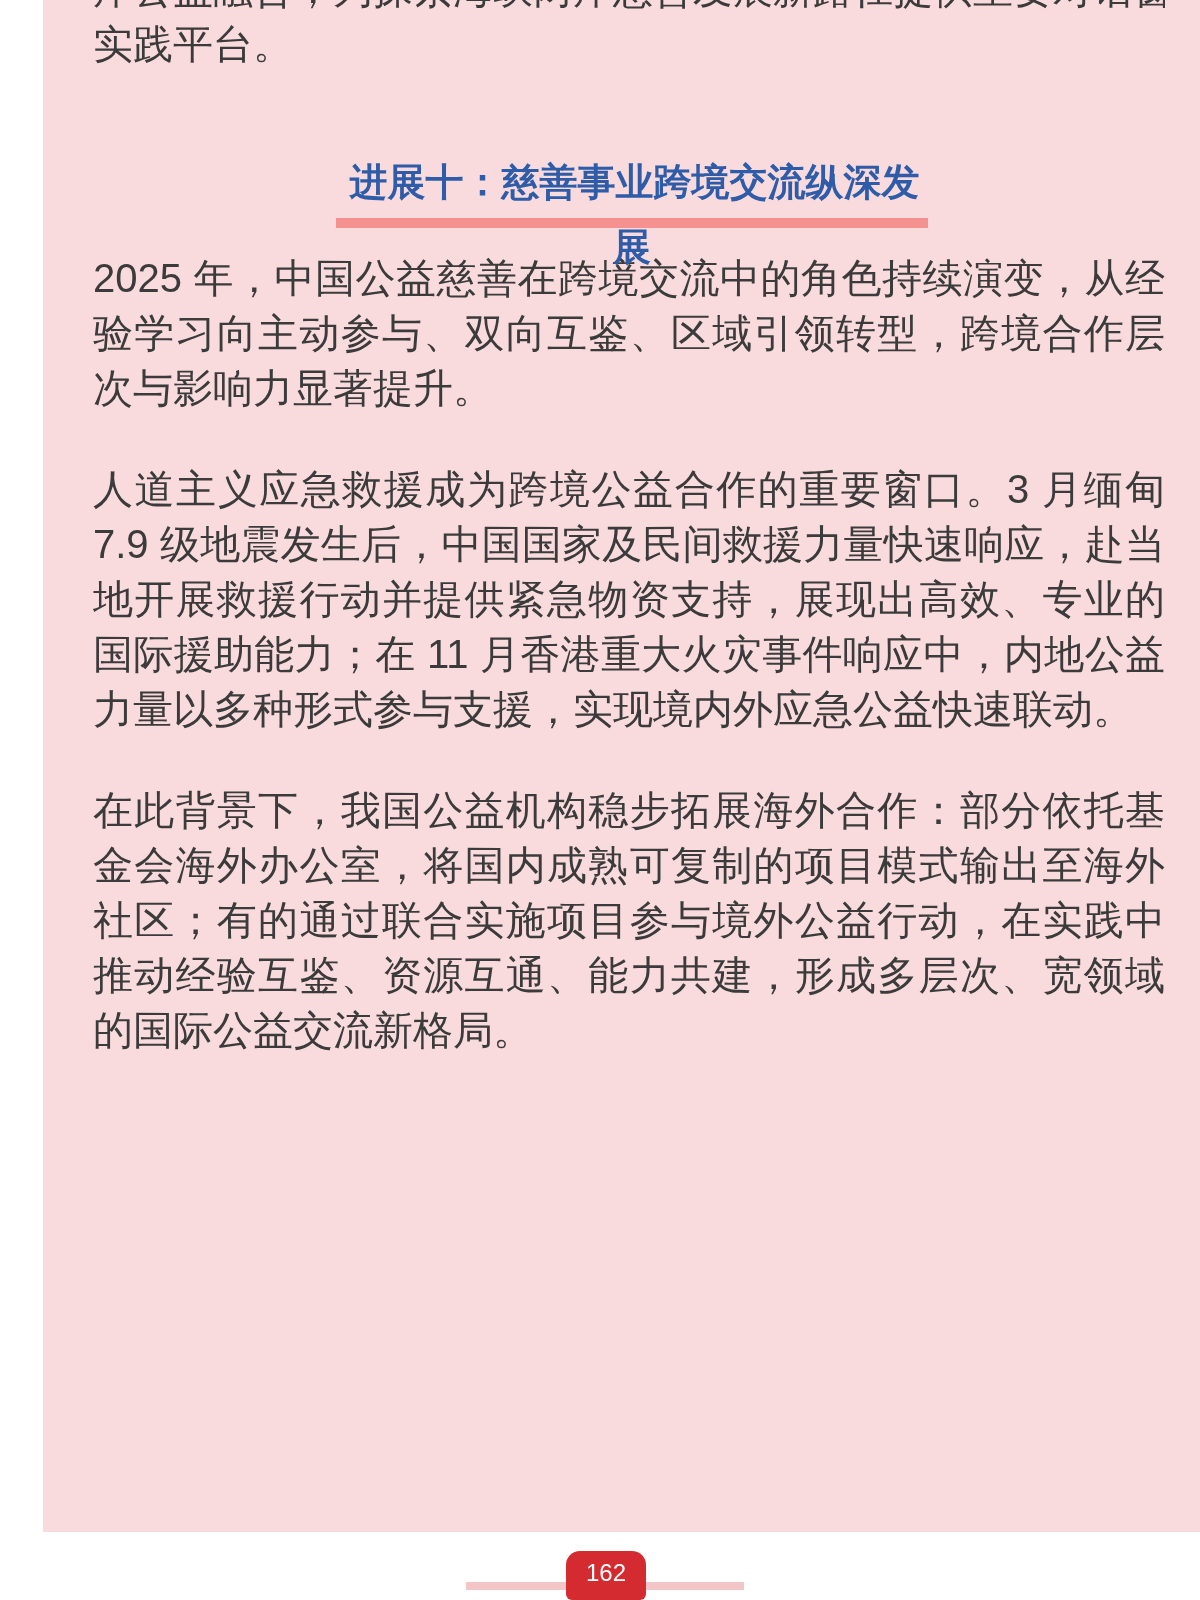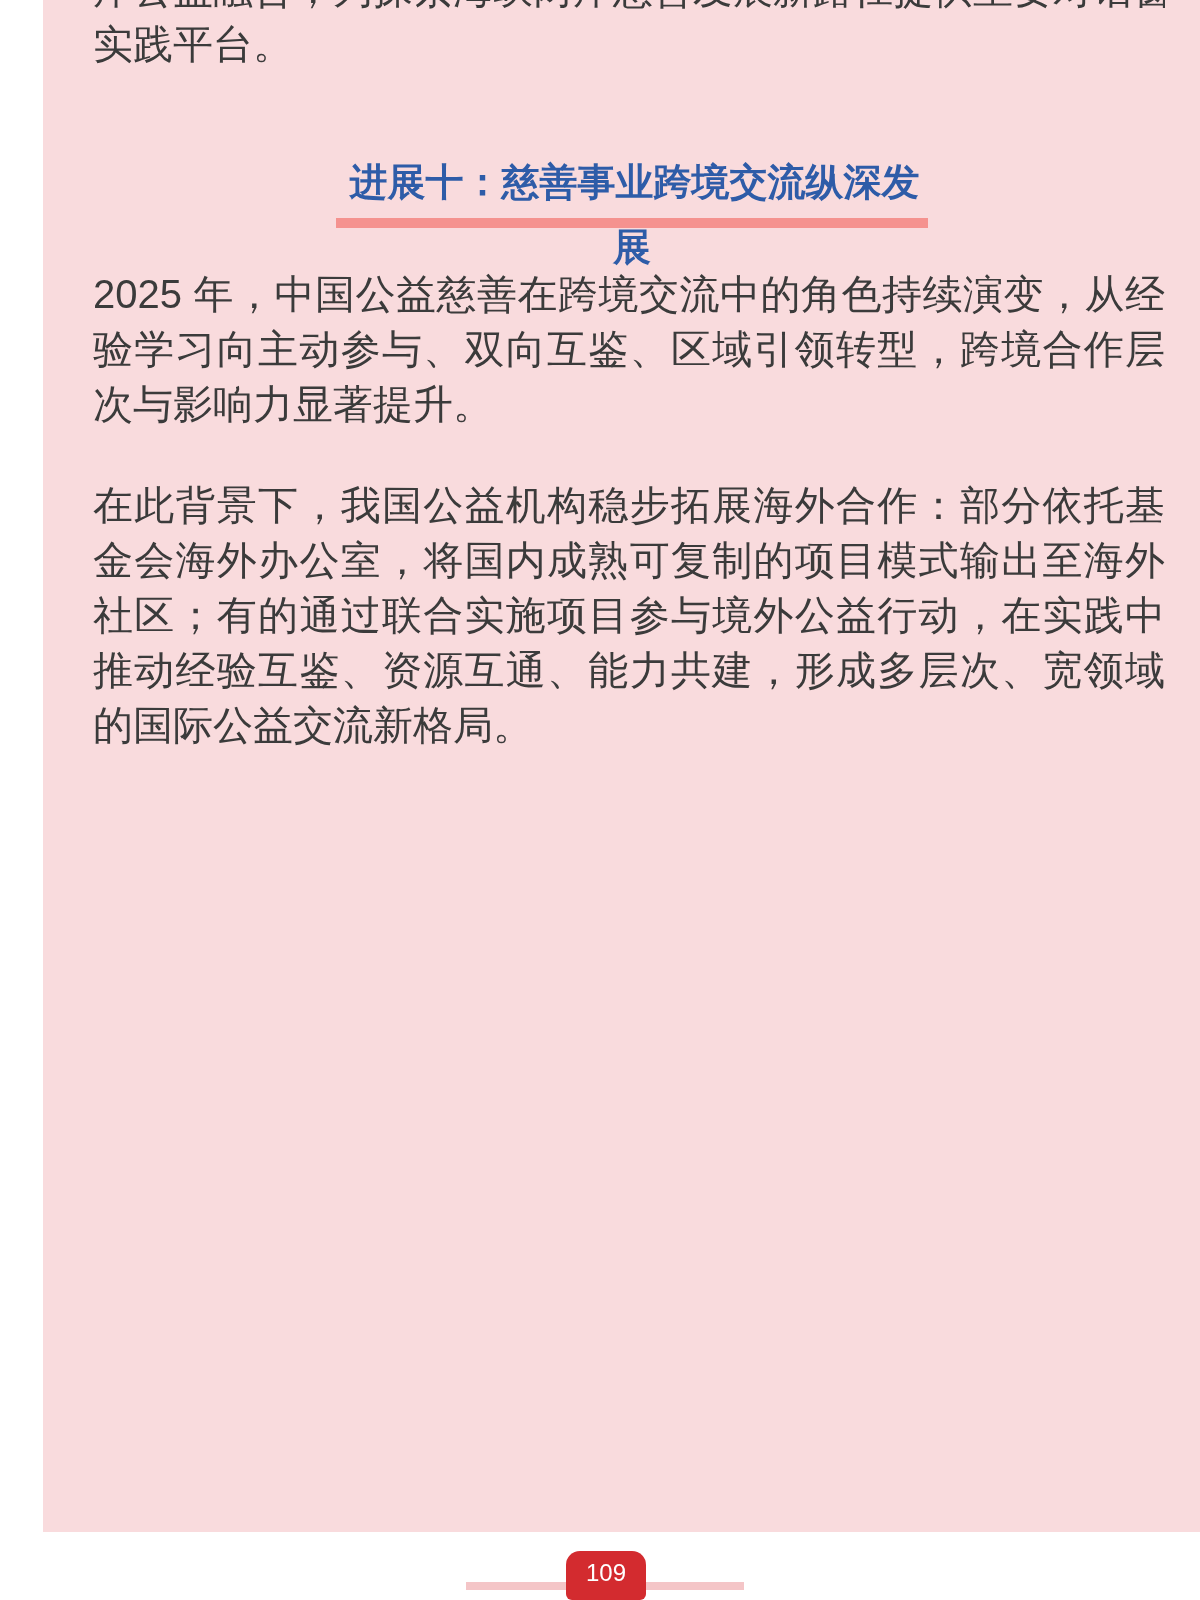--- a/index.html
+++ b/index.html
@@ -75,21 +75,21 @@
     color: #2e5ca8;
     z-index: 2;
   }
   .paragraphs {
     top: 251px;
     font-size: 40px;
     line-height: 55px;
     color: #3b3b3b;
   }
   .paragraphs p {
-    margin: 16px 0 46px 0;
+    margin: 0 0 46px 0;
     text-align: justify;
   }
   .page-footer-bar {
     position: absolute;
     left: 466px;
     top: 1582px;
     width: 278px;
     height: 8px;
     background: #f4c5c7;
     z-index: 1;
@@ -120,21 +120,22 @@
       <div class="cut-line">岸公益融合，为探索海峡两岸慈善发展新路径提供重要对话窗口与</div>
       <div>实践平台。</div>
     </div>
 
     <div class="heading-line1" style="color: rgb(46, 92, 168);">进展十：慈善事业跨境交流纵深发</div>
     <div class="heading-underline" style="background: rgb(245, 146, 143);"></div>
     <div class="heading-line2" style="color: rgb(46, 92, 168);">展</div>
 
     <div class="text-col paragraphs">
         <p>2025 年，中国公益慈善在跨境交流中的角色持续演变，从经验学习向主动参与、双向互鉴、区域引领转型，跨境合作层次与影响力显著提升。</p>
+        <p>人道主义应急救援成为跨境公益合作的重要窗口。3 月缅甸 7.9 级地震发生后，中国国家及民间救援力量快速响应，赴当地开展救援行动并提供紧急物资支持，展现出高效、专业的国际援助能力；在 11 月香港重大火灾事件响应中，内地公益力量以多种形式参与支援，实现境内外应急公益快速联动。</p>
         <p>在此背景下，我国公益机构稳步拓展海外合作：部分依托基金会海外办公室，将国内成熟可复制的项目模式输出至海外社区；有的通过联合实施项目参与境外公益行动，在实践中推动经验互鉴、资源互通、能力共建，形成多层次、宽领域的国际公益交流新格局。</p>
       </div>
 
   </div>
 
   <div class="page-footer-bar" style="background: rgb(244, 197, 199);"></div>
-  <div class="page-number-badge" style="background: rgb(211, 43, 47);">109</div>
+  <div class="page-number-badge" style="background: rgb(211, 43, 47);">162</div>
 
 </div>
 
 </body></html>

